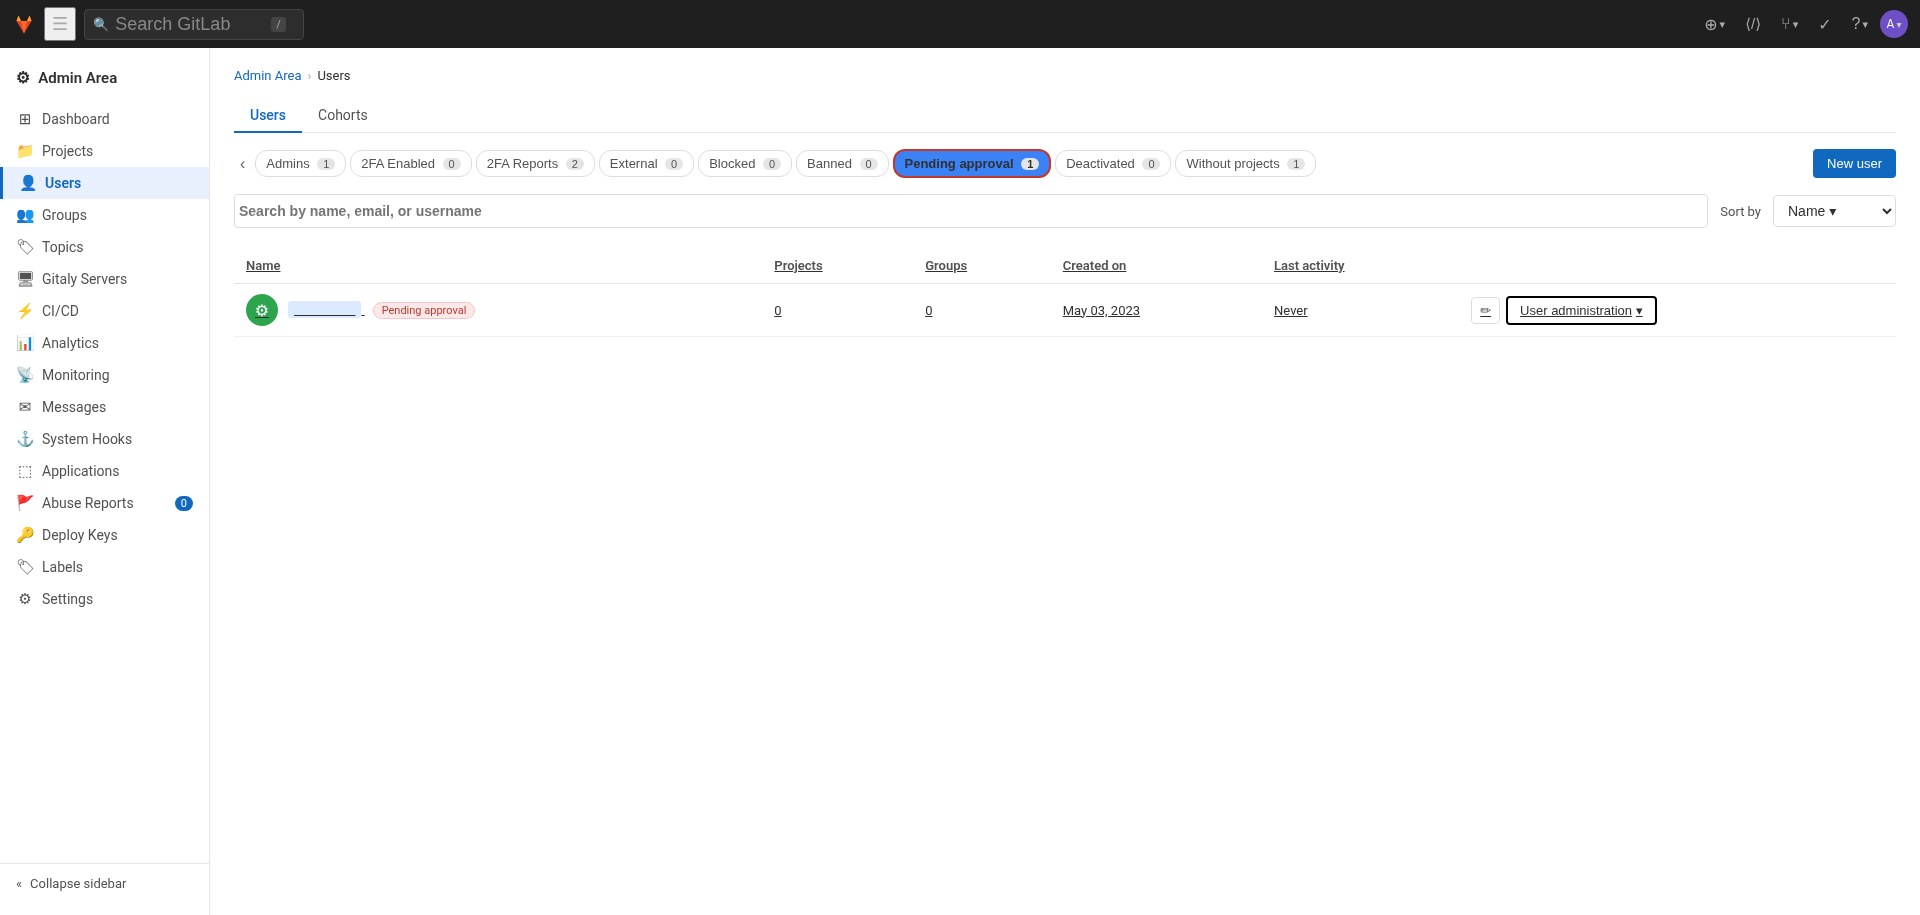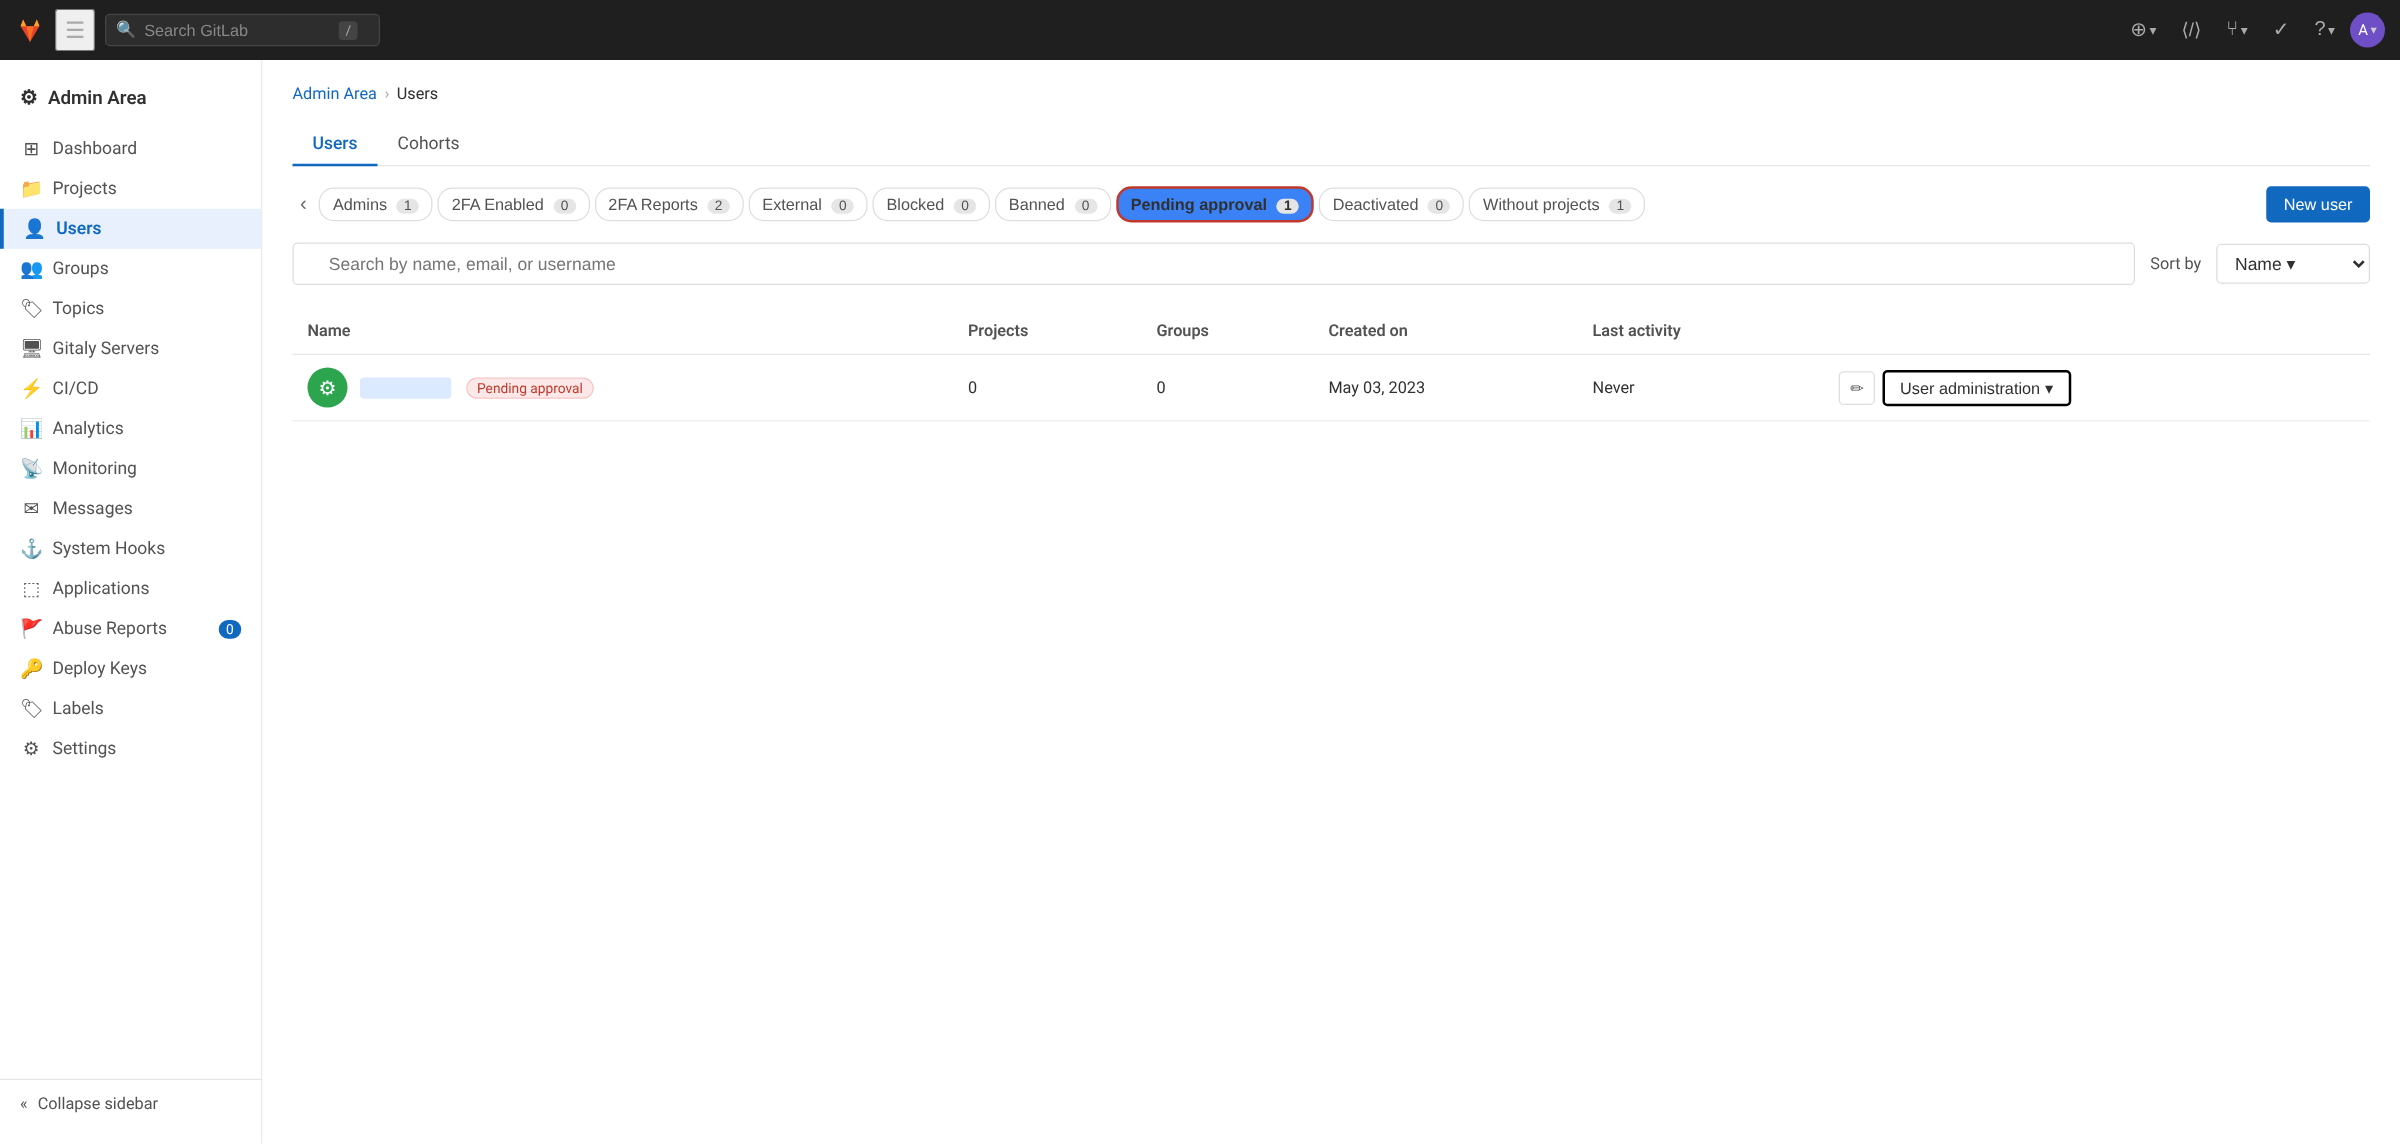--- a/index.html
+++ b/index.html
@@ -23,21 +23,21 @@
       display: flex;
       align-items: center;
       padding: 4px 8px;
       gap: 6px;
       width: 220px;
     }
     .navbar-search input {
       background: none;
       border: none;
       color: #ccc;
-      font-size: 13px;
+      font-size: 18px;
       outline: none;
       width: 150px;
     }
     .navbar-search input::placeholder { color: #888; }
     .search-kbd {
       background: #444;
       color: #aaa;
       border-radius: 3px;
       font-size: 11px;
       padding: 1px 5px;
@@ -227,38 +227,39 @@
     .search-section {
       display: flex;
       align-items: center;
       gap: 12px;
       margin-bottom: 20px;
     }
     .user-search-input {
       flex: 1;
       border: 1px solid #ddd;
       border-radius: 4px;
-      padding: 8px 28px;
+      padding: 8px 4px;
       font-size: 14px;
       color: #303030;
       outline: none;
+      font-weight: bold;
     }
     .sort-by-label { color: #525252; font-size: 13px; white-space: nowrap; }
     .sort-select {
       border: 1px solid #ddd;
       border-radius: 4px;
       padding: 6px 10px;
       font-size: 14px;
       cursor: pointer;
       background: #fff;
       color: #303030;
     }
 
     
-    .users-table { width: 100%; border-collapse: collapse; }
+    .users-table { width: 100%; border-collapse: collapse; text-decoration: underline; }
     .users-table th {
       text-align: left;
       padding: 10px 12px;
       font-size: 13px;
       font-weight: 600;
       color: #525252;
       border-bottom: 1px solid #e5e5e5;
       background: #fff;
     }
     .users-table td {

